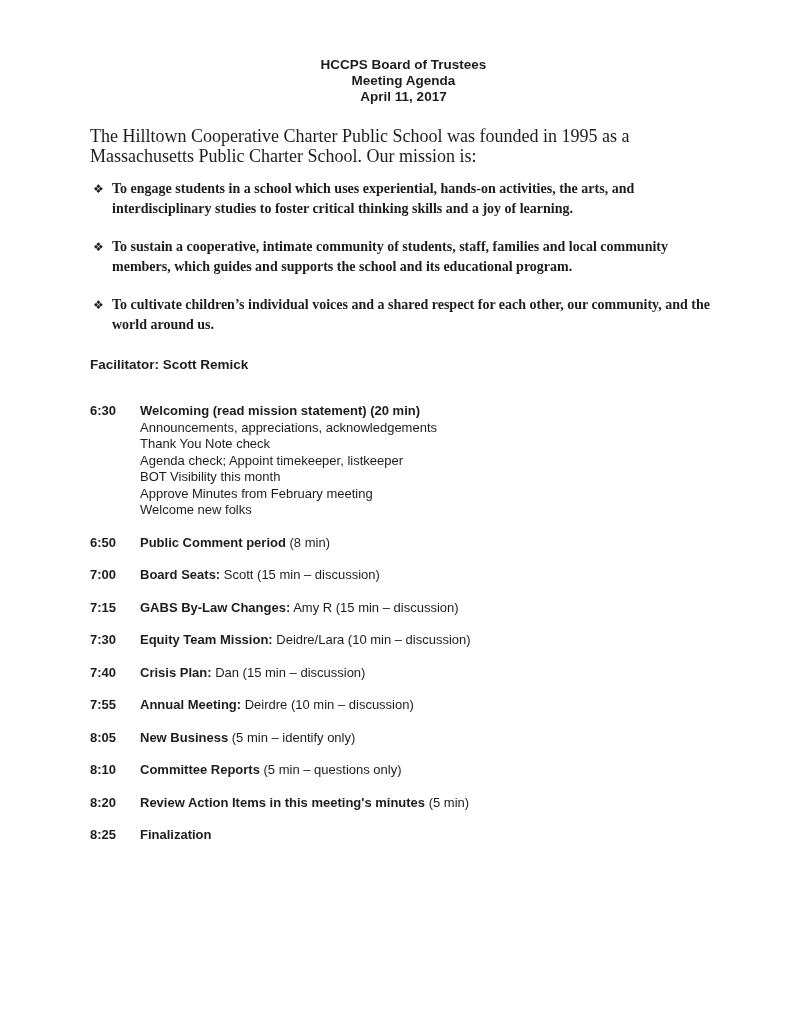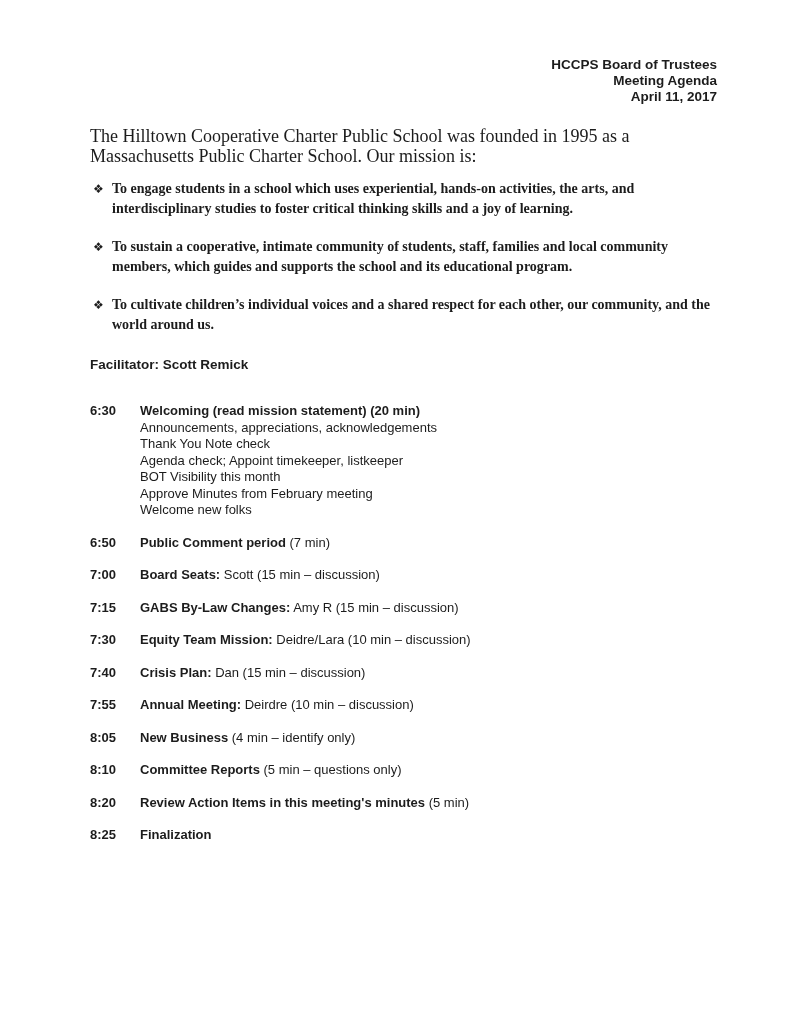--- a/index.html
+++ b/index.html
@@ -9,21 +9,21 @@
     height: 1024px;
     background: #ffffff;
     color: #1c1c1c;
     box-sizing: border-box;
     padding: 57px 74px 0 90px;
     font-family: "Liberation Serif", serif;
     overflow: hidden;
   }
   
   .doc-header {
-    text-align: right;
+    text-align: center;
     font-family: "Liberation Sans", sans-serif;
     font-weight: bold;
     font-size: 13.5px;
     line-height: 16px;
   }
   
   .intro {
     margin-top: 21px;
     font-size: 18px;
     line-height: 20px;
@@ -121,21 +121,21 @@
           <div class="agenda-sub">BOT Visibility this month</div>
           <div class="agenda-sub">Approve Minutes from February meeting</div>
           <div class="agenda-sub">Welcome new folks</div>
         </div>
       </div>
     </div>
 
     <div class="agenda-item">
       <div class="agenda-time">6:50</div>
       <div class="agenda-body">
-        <div><span class="agenda-title">Public Comment period</span><span class="agenda-detail"> (7 min)</span></div>
+        <div><span class="agenda-title">Public Comment period</span><span class="agenda-detail"> (8 min)</span></div>
       </div>
     </div>
 
     <div class="agenda-item">
       <div class="agenda-time">7:00</div>
       <div class="agenda-body">
         <div><span class="agenda-title">Board Seats:</span><span class="agenda-detail"> Scott (15 min – discussion)</span></div>
       </div>
     </div>
 
@@ -163,21 +163,21 @@
     <div class="agenda-item">
       <div class="agenda-time">7:55</div>
       <div class="agenda-body">
         <div><span class="agenda-title">Annual Meeting:</span><span class="agenda-detail"> Deirdre (10 min – discussion)</span></div>
       </div>
     </div>
 
     <div class="agenda-item">
       <div class="agenda-time">8:05</div>
       <div class="agenda-body">
-        <div><span class="agenda-title">New Business</span><span class="agenda-detail"> (4 min – identify only)</span></div>
+        <div><span class="agenda-title">New Business</span><span class="agenda-detail"> (5 min – identify only)</span></div>
       </div>
     </div>
 
     <div class="agenda-item">
       <div class="agenda-time">8:10</div>
       <div class="agenda-body">
         <div><span class="agenda-title">Committee Reports</span><span class="agenda-detail"> (5 min – questions only)</span></div>
       </div>
     </div>
 

